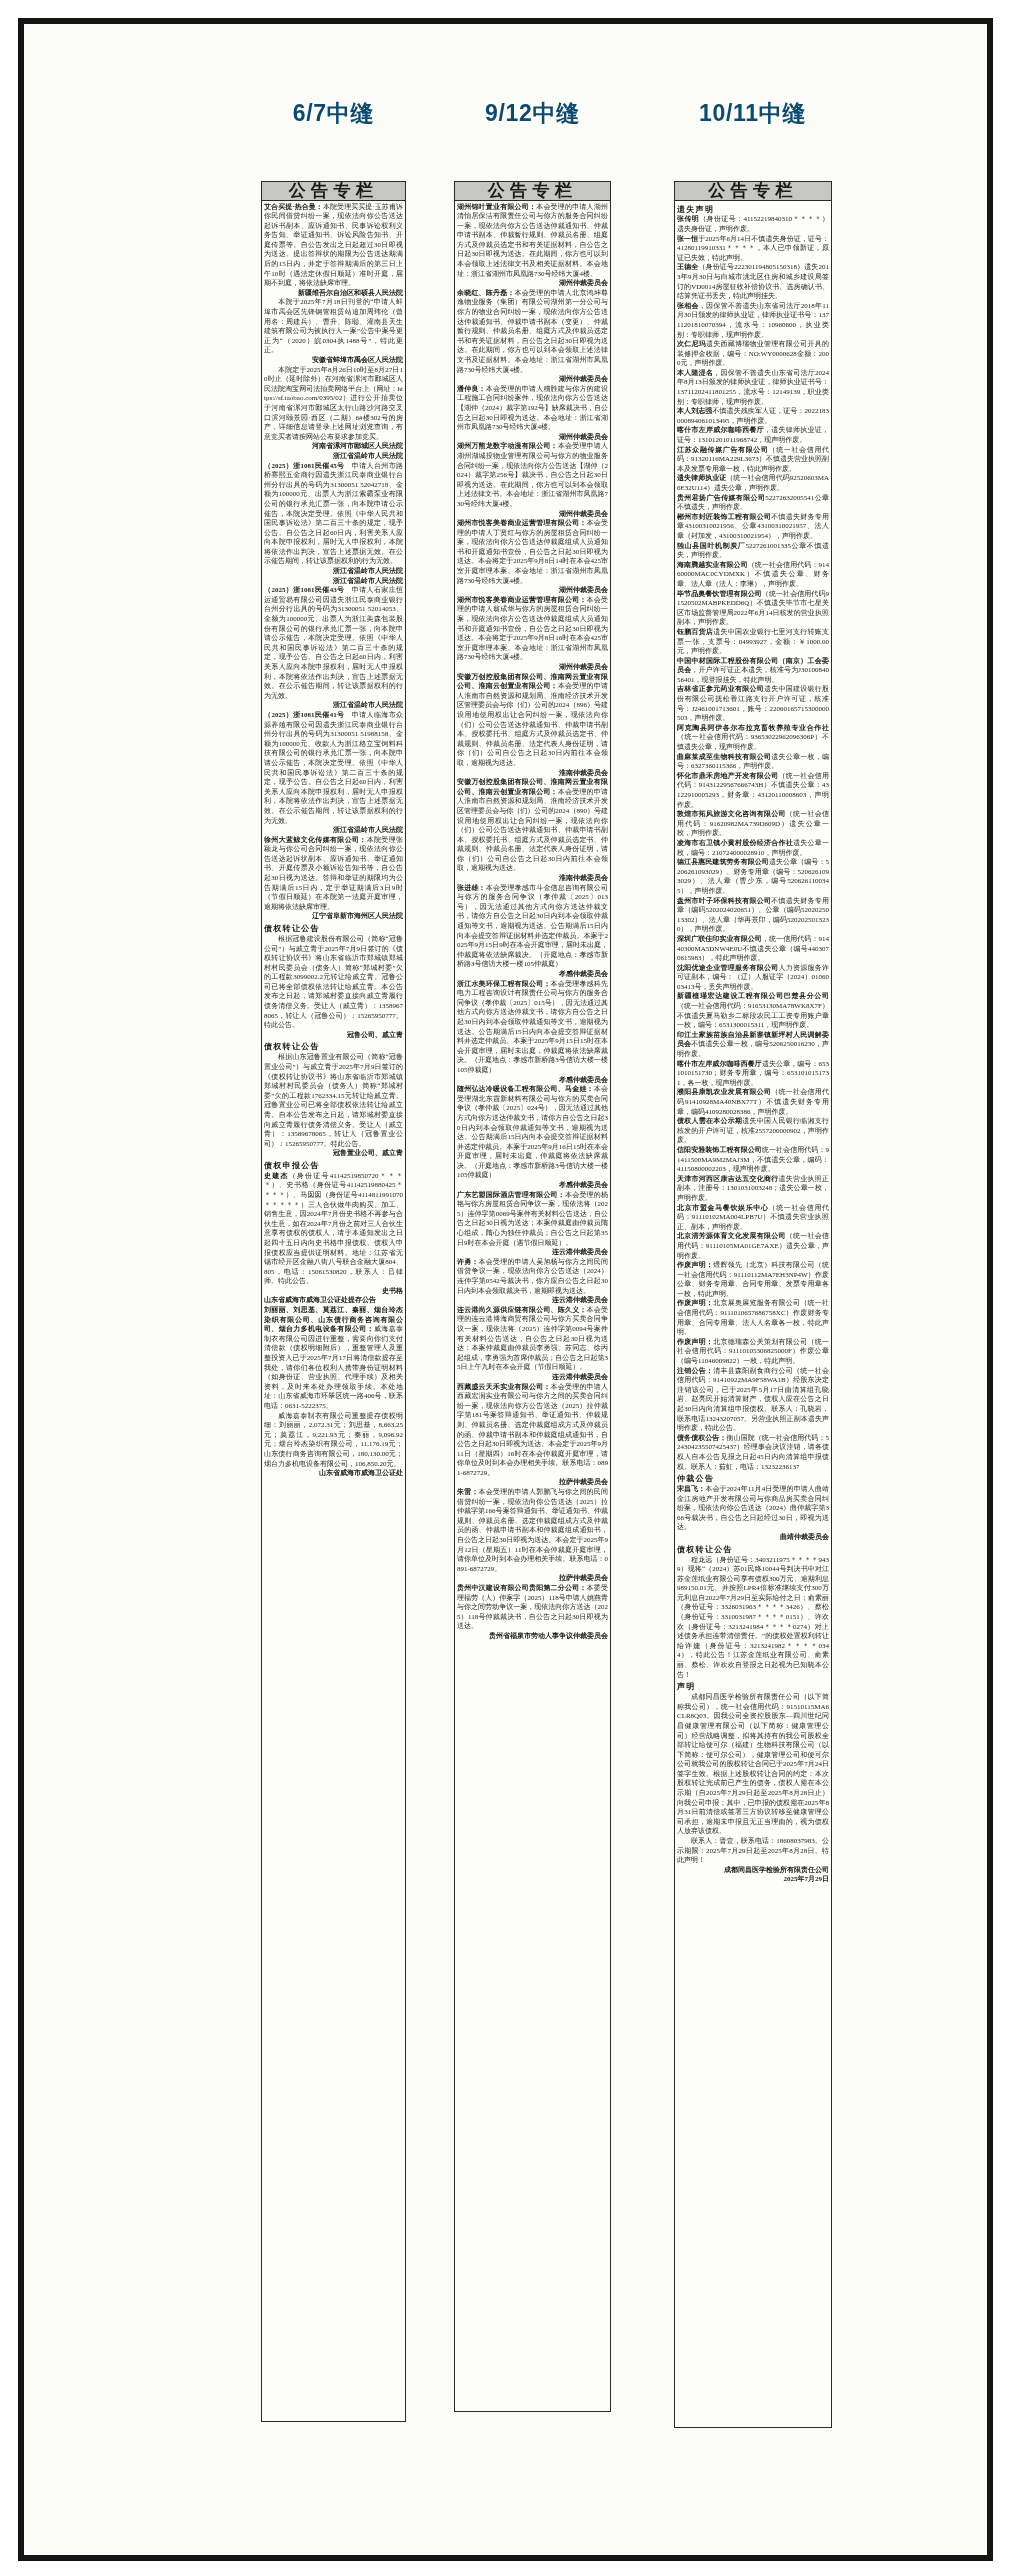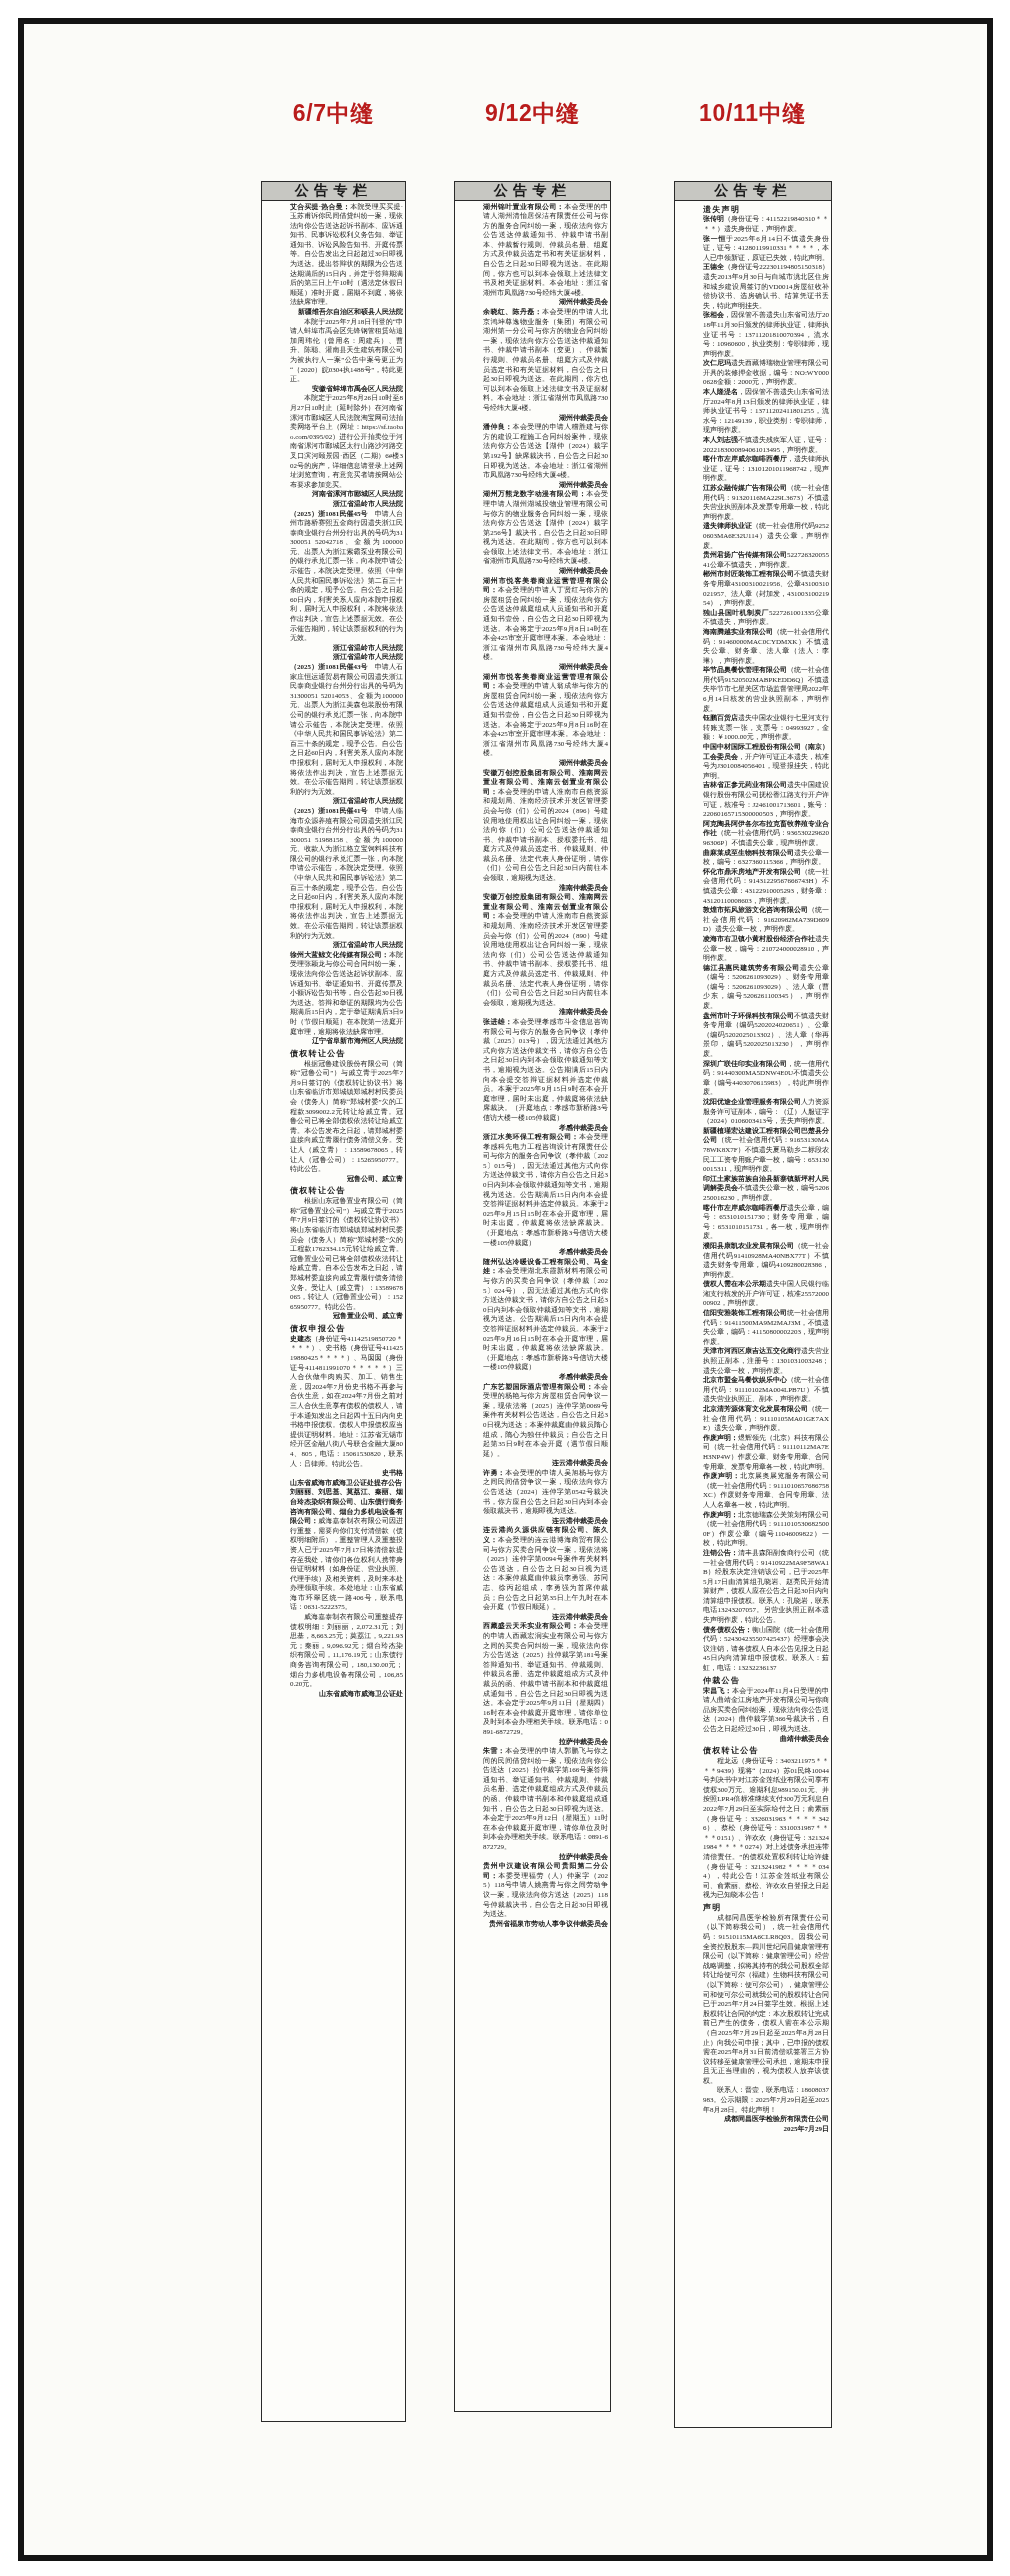--- a/index.html
+++ b/index.html
@@ -10,46 +10,45 @@
     color:#1c1c1c;
   }
   .page-frame{
     position:absolute;left:17.5px;top:17.5px;right:17.5px;bottom:15px;
     border:6px solid #141414;background:#fbfbf8;
   }
   .gutter-header{
     position:absolute;top:98px;width:175px;
     text-align:center;
     font-family:"Liberation Sans","DejaVu Sans",sans-serif;
-    font-weight:bold;font-size:23px;color:#b91c1c;
+    font-weight:bold;font-size:23px;color:#0c4a6e;
     letter-spacing:0.7px;
   }
   .g1{left:246px;}
   .g2{left:445px;}
   .g3{left:665px;}
   .notice-col{
     position:absolute;top:181px;
     background:#fdfdfa;
     border:0.7px solid #2a2a2a;
     box-sizing:border-box;
     overflow:hidden;
   }
   .c1{left:261px;width:145px;height:2241px;}
   .c2{left:454px;width:157px;height:2231px;}
   .c3{left:674px;width:158px;height:2247px;}
   .col-header{
     background:#c7c7c2;
     border-bottom:0.7px solid #2a2a2a;
     text-align:center;
-    font-weight:bold;font-size:14px;line-height:17.5px;height:17.5px;
+    font-weight:bold;font-size:17px;line-height:17.5px;height:17.5px;
     letter-spacing:5.4px;color:#1a1a1a;
   }
   .col-items{
     padding:2px 2px 2.7px 2px;
-    margin-left:26px;
   }
   .col-items p{
     margin:0;font-size:7px;line-height:9.6px;
     text-align:justify;word-break:break-all;
   }
   .col-items p b{font-weight:bold;}
   .it-indent{text-indent:2em;}
   .it-sign{text-align:right !important;font-weight:bold;}
   .it-title{
     text-align:center;font-weight:bold;font-size:8px !important;

